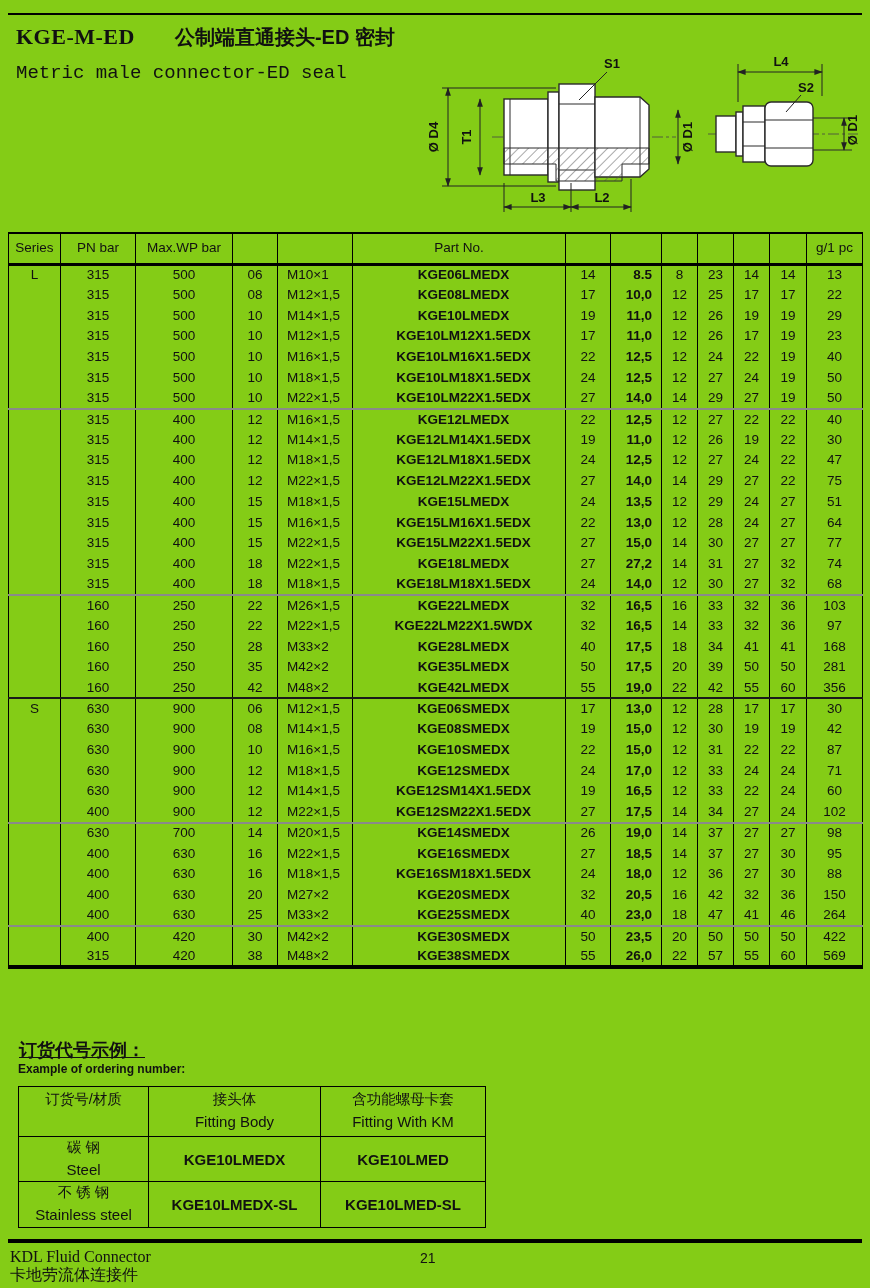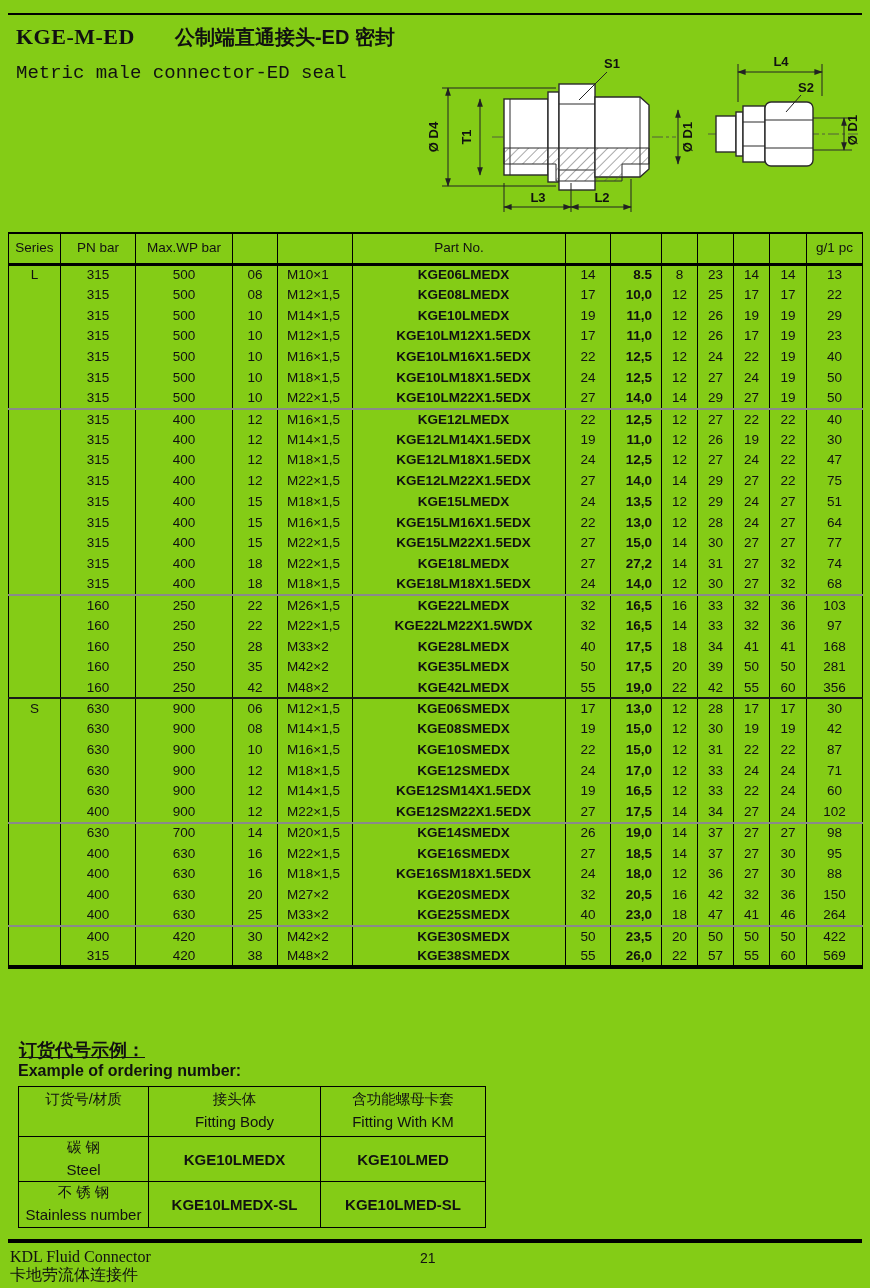--- a/index.html
+++ b/index.html
@@ -34,21 +34,21 @@
   #main-table tbody tr.sep-dark td{border-top:2px solid #1a1a1a;}
   #main-table td.c0,#main-table td.c1,#main-table td.c2,#main-table td.c3,
   #main-table td.c6,#main-table td.c8,#main-table td.c9,#main-table td.c10,
   #main-table td.c11,#main-table td.c12{text-align:center;}
   #main-table td.c4{text-align:left;padding-left:9px;}
   #main-table td.c5{text-align:center;padding-left:9px;font-weight:700;}
   #main-table td.c7{text-align:right;padding-right:9px;font-weight:bold;}
 
   
   .order-head-cn{position:absolute;left:19px;top:1038px;font-weight:700;font-size:18px;text-decoration:underline;}
-  .order-head-en{position:absolute;left:18px;top:1062px;font-weight:700;font-size:16px;}
+  .order-head-en{position:absolute;left:18px;top:1062px;font-weight:700;font-size:12px;}
   #order-table{position:absolute;left:18px;top:1086px;border-collapse:collapse;table-layout:fixed;}
   #order-table td{border:1.5px solid #000;text-align:center;vertical-align:middle;padding:0;}
   #order-table tr.h{height:50px;margin-left:11px;}
   #order-table tr.d{height:45px;padding-left:44px;}
   #order-table .cn{font-size:14.5px;}
   #order-table .en{font-size:15px;}
   #order-table .pn{font-size:15px;font-weight:700;}
   #order-table .stack div{line-height:1.5;}
 
   
@@ -720,21 +720,21 @@
       <td class="stack">
         <div class="cn">碳  钢</div>
         <div class="en">Steel</div>
       </td>
       <td class="pn">KGE10LMEDX</td>
       <td class="pn">KGE10LMED</td>
     </tr>
     <tr class="d">
       <td class="stack">
         <div class="cn">不 锈 钢</div>
-        <div class="en">Stainless number</div>
+        <div class="en">Stainless steel</div>
       </td>
       <td class="pn">KGE10LMEDX-SL</td>
       <td class="pn">KGE10LMED-SL</td>
     </tr>
   </tbody>
     </table>
 
   <div class="rule-bottom"></div>
   <div class="footer-co-en">KDL Fluid Connector</div>
   <div class="footer-co-cn">卡地劳流体连接件</div>

